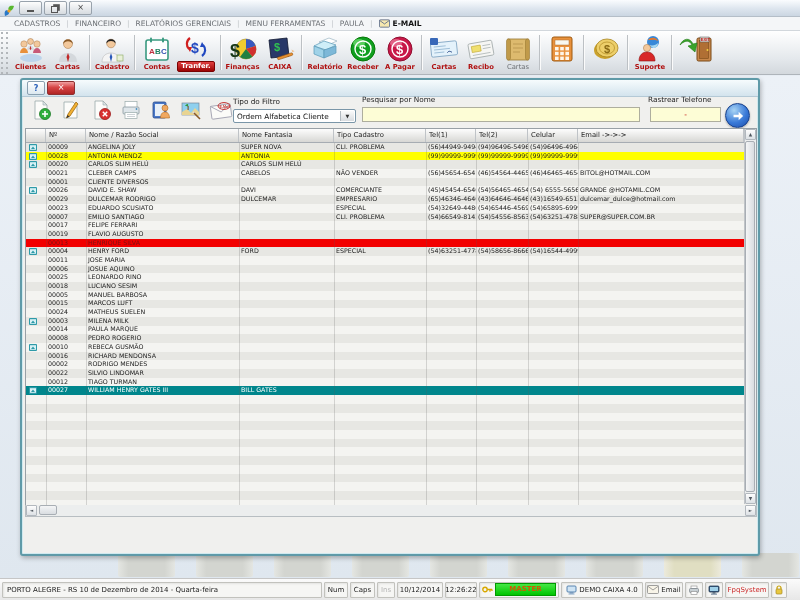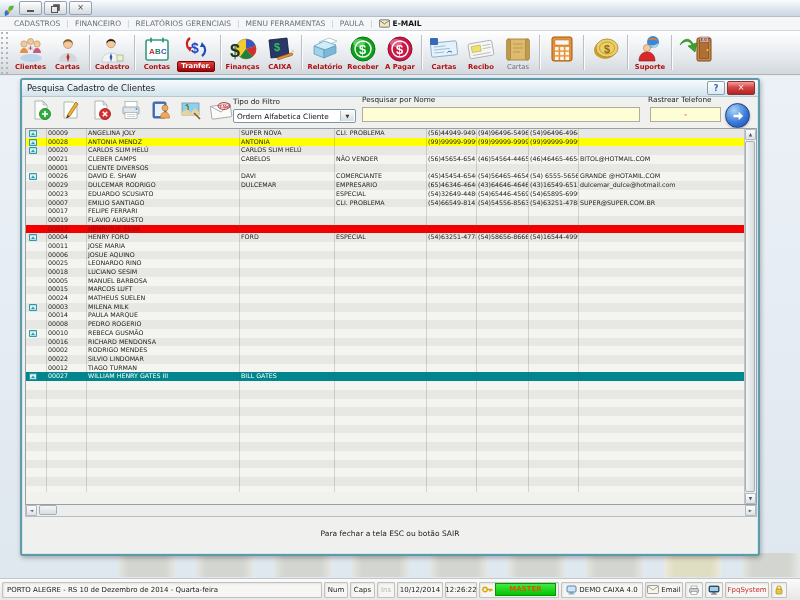--- a/index.html
+++ b/index.html
@@ -405,21 +405,20 @@
       <span class="ghost" style="left: 352px;"></span>
       <span class="ghost" style="left: 430px;"></span>
       <span class="ghost" style="left: 508px;"></span>
       <span class="ghost" style="left: 586px;"></span>
       <span class="ghost ghost-y" style="left: 664px;"></span>
       <span class="ghost" style="left: 742px;"></span>
     </div>
 
   <div class="cwin">
     <div class="cwin-title">
-      <span class="cwin-title-text">Pesquisa Cadastro de Clientes</span>
       <span class="cwin-help">?</span>
       <span class="cwin-close">×</span>
     </div>
 
     <div class="cwin-tools" id="cwin-tools">
         <span class="tool-btn">
           <span><svg width="22" height="22" viewBox="0 0 22 22">
               <path d="M5 2h8l4 4v14H5z" fill="#fcfcfa" stroke="#99aaaa" stroke-width=".8"></path>
               <path d="M13 2l4 4h-4z" fill="#dde4e8" stroke="#99aaaa" stroke-width=".6"></path>
               <circle cx="15" cy="15" r="5.5" fill="#2fae3c" stroke="#1b7a24" stroke-width=".8"></circle>
@@ -492,20 +491,31 @@
     <span class="flt-label" style="left:626px;top:15px;">Rastrear Telefone</span>
     <input class="yellow-input" style="left: 628px; top: 27px; width: 71px; text-align: center; color: rgb(192, 0, 0);" value="-">
 
     <span class="go-btn">
         <svg width="14" height="14" viewBox="0 0 22 22">
           <polygon points="4,9 12,9 12,4.5 19,11 12,17.5 12,13 4,13" fill="#fff"></polygon>
         </svg>
       </span>
 
     <div class="grid">
+      <div class="grid-header" id="grid-header">
+          <span class="gh-cell" style="width: 20px;"></span>
+          <span class="gh-cell" style="width: 40px;">Nº</span>
+          <span class="gh-cell" style="width: 153px;">Nome / Razão Social</span>
+          <span class="gh-cell" style="width: 95px;">Nome Fantasia</span>
+          <span class="gh-cell" style="width: 92px;">Tipo Cadastro</span>
+          <span class="gh-cell" style="width: 50px;">Tel(1)</span>
+          <span class="gh-cell" style="width: 52px;">Tel(2)</span>
+          <span class="gh-cell" style="width: 50px;">Celular</span>
+          <span class="gh-cell" style="width: 166px;">Email -&gt;-&gt;-&gt;</span>
+        </div>
       <div class="grid-body" id="grid-body">
         <div id="grid-rows">
             <div class="grid-row">
               <span class="gr-cell gr-icon" style="width: 20px;">
                 <svg width="8" height="7" viewBox="0 0 8 7">
                   <rect width="8" height="7" rx="1" fill="#2e9aa8"></rect>
                   <rect x="1" y="1.2" width="6" height="4.6" fill="#d8f2f6"></rect>
                   <path d="M2 5l2-2.4L6 5z" fill="#2e9aa8"></path>
                 </svg>
               </span>
@@ -880,21 +890,20 @@
       </div>
     </div>
     <div class="hscroll">
       <span class="sc-btn">◄</span>
       <span class="hs-track">
           <span class="hs-thumb"></span>
         </span>
       <span class="sc-btn">►</span>
     </div>
 
-    <div class="esc-msg">Para fechar a tela ESC ou botão SAIR</div>
   </div>
 </div>
 
 <div class="statusbar" id="statusbar">
     <span class="sb-panel sb-left" style="width: 320px;">
       <span>PORTO ALEGRE - RS 10 de Dezembro de 2014 - Quarta-feira</span>
     </span>
     <span class="sb-panel" style="width: 24px;">
       <span>Num</span>
     </span>

